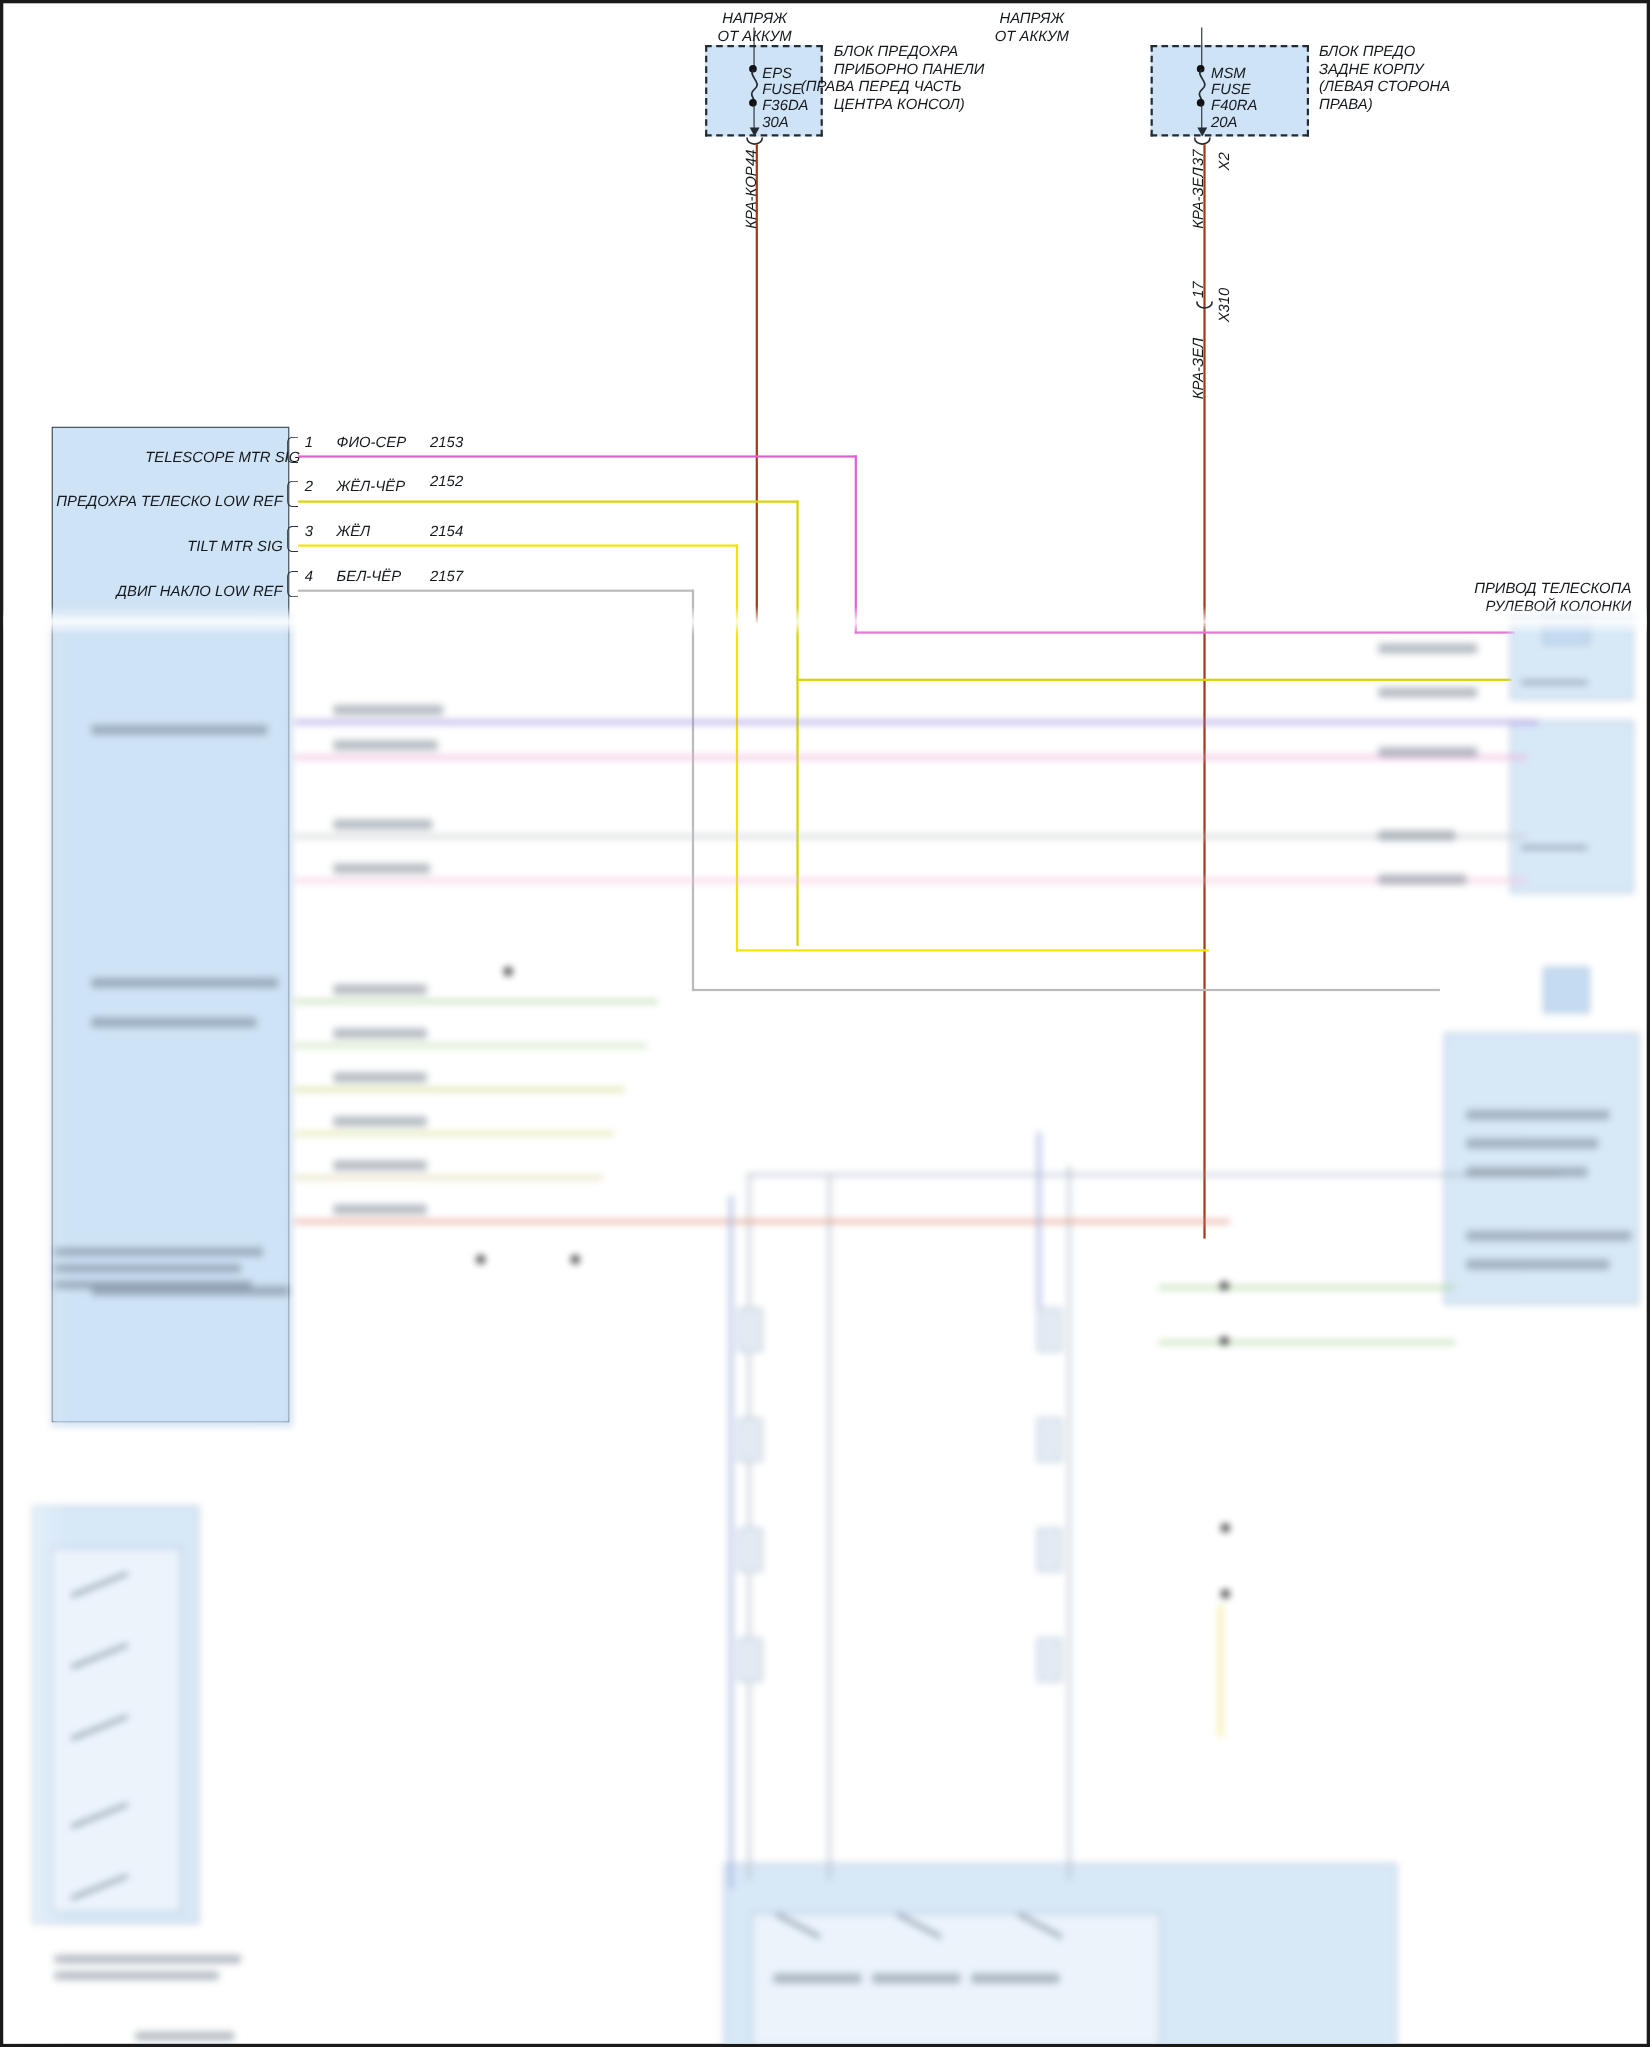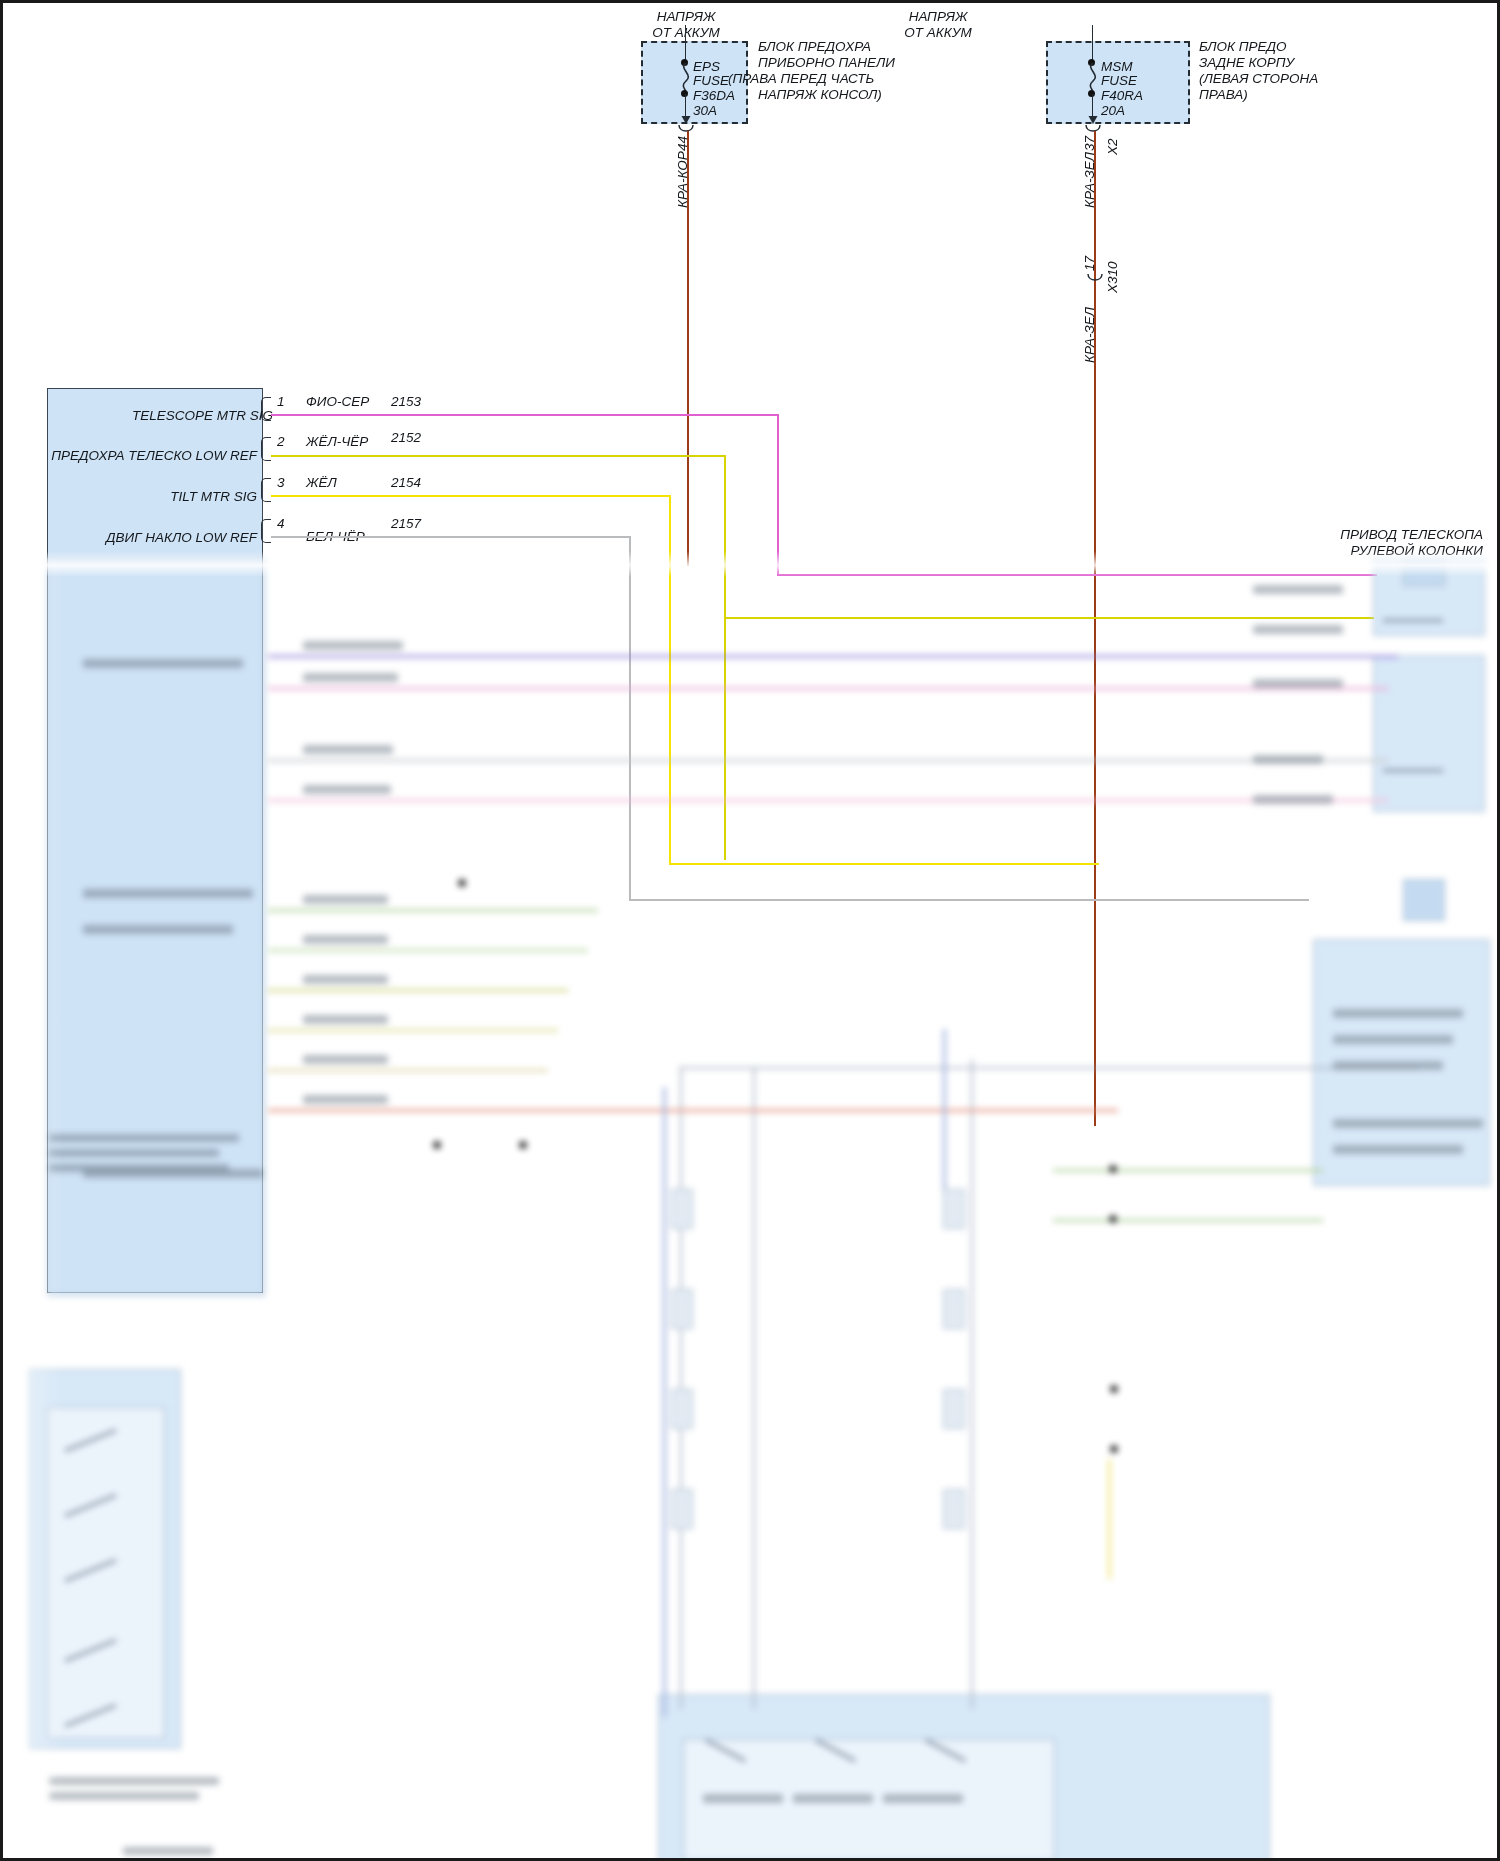--- a/index.html
+++ b/index.html
@@ -69,21 +69,21 @@
   </svg>
 
   <div class="t" style="left:690px;top:56px;text-align:center;">EPS</div>
   <div class="t" style="left:690px;top:70px;">FUSE</div>
   <div class="t" style="left:690px;top:85px;">F36DA</div>
   <div class="t" style="left:690px;top:100px;">30A</div>
 
   <div class="t" style="left:755px;top:36px;">БЛОК ПРЕДОХРА</div>
   <div class="t" style="left:755px;top:52px;">ПРИБОРНО ПАНЕЛИ</div>
   <div class="t" style="left:725px;top:68px;">(ПРАВА ПЕРЕД ЧАСТЬ</div>
-  <div class="t" style="left:755px;top:84px;">НАПРЯЖ КОНСОЛ)</div>
+  <div class="t" style="left:755px;top:84px;">ЦЕНТРА КОНСОЛ)</div>
 
   <svg class="abs" style="left:674px;top:121px;" width="18" height="14" viewBox="0 0 18 14">
     <path d="M2 1 C2 9 16 9 16 1" fill="none" stroke="#232b33" stroke-width="1.5"></path>
   </svg>
   <div class="t vert" style="left:672px;top:148px;">44</div>
 
   <div class="w wv" style="left:684px;top:128px;height:435px;border-left-color:#9c3b18;"></div>
   <div class="t vert" style="left:672px;top:205px;">КРА-КОР</div>
 
   <div class="t c" style="left:870px;top:6px;width:130px;">НАПРЯЖ</div>
@@ -156,21 +156,21 @@
   <div class="t" style="left:274px;top:472px;">3</div>
   <div class="t" style="left:303px;top:472px;">ЖЁЛ</div>
   <div class="t" style="left:388px;top:472px;">2154</div>
   <div class="w wh" style="left:268px;top:492px;width:400px;border-top-color:#f5e400;"></div>
   <div class="w wv" style="left:666px;top:492px;height:370px;border-left-color:#f5e400;"></div>
   <div class="w wh" style="left:666px;top:860px;width:430px;border-top-color:#f5e400;"></div>
 
   <div class="conn-bracket" style="left:258px;top:516px;height:22px;"></div>
   <div class="t r" style="left:60px;top:527px;width:194px;">ДВИГ НАКЛО LOW REF</div>
   <div class="t" style="left:274px;top:513px;">4</div>
-  <div class="t" style="left:303px;top:526px;text-align:right;">БЕЛ-ЧЁР</div>
+  <div class="t" style="left:303px;top:513px;text-align:right;">БЕЛ-ЧЁР</div>
   <div class="t" style="left:388px;top:513px;">2157</div>
   <div class="w wh" style="left:268px;top:533px;width:360px;border-top-color:#b9bbbd;"></div>
   <div class="w wv" style="left:626px;top:533px;height:365px;border-left-color:#b9bbbd;"></div>
   <div class="w wh" style="left:626px;top:896px;width:680px;border-top-color:#b9bbbd;"></div>
 
   <div class="t r" style="left:1180px;top:524px;width:300px;">ПРИВОД ТЕЛЕСКОПА</div>
   <div class="t r" style="left:1180px;top:540px;width:300px;">РУЛЕВОЙ КОЛОНКИ</div>
 
   <div id="blurlayer">
 

